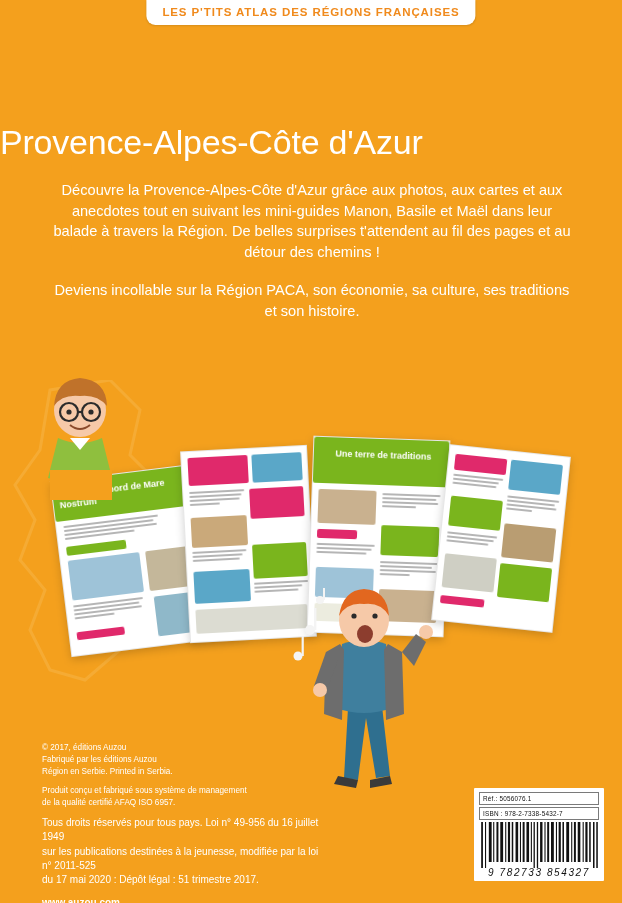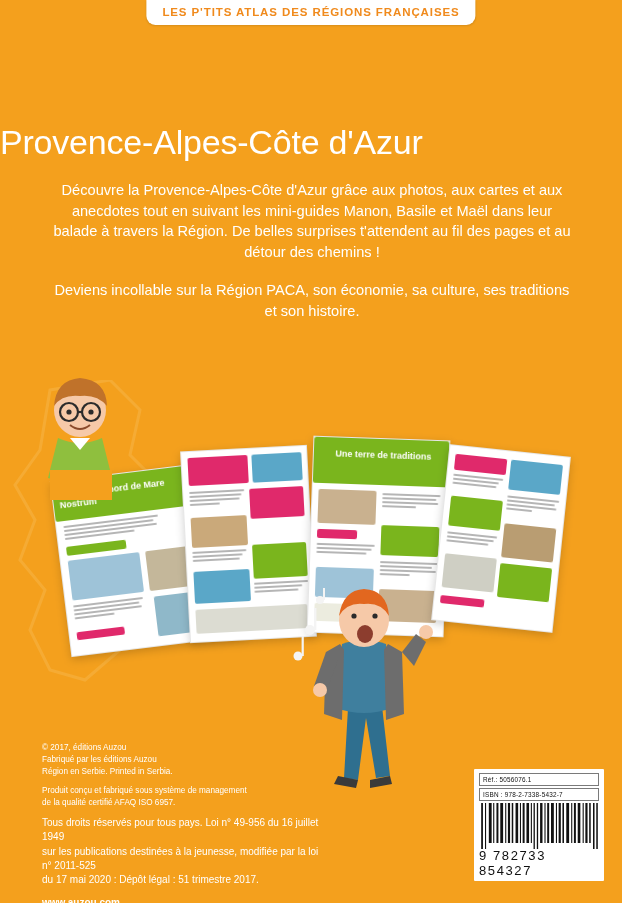--- a/index.html
+++ b/index.html
@@ -103,26 +103,27 @@
     margin-bottom: 2px;
     letter-spacing: 0.2px;
     background: #fff;
   }
   .barcode {
     height: 46px;
     width: 100%;
     display: block;
   }
   .barcode-num {
-    font-size: 13px;
+    font-size: 10px;
     letter-spacing: 1.6px;
-    text-align: left;
+    text-align: center;
     color: #111;
     margin-top: -1px;
     font-family: "Liberation Sans", sans-serif;
+    font-style: italic;
   }
 
   
   .map-shape {
     position: absolute;
     left: -10px;
     top: 380px;
     width: 190px;
     height: 330px;
     opacity: 0.55;

